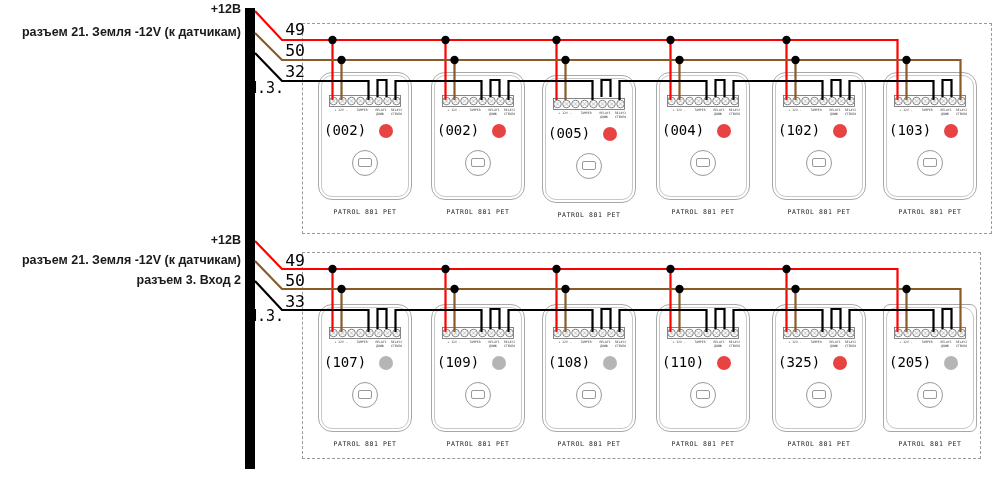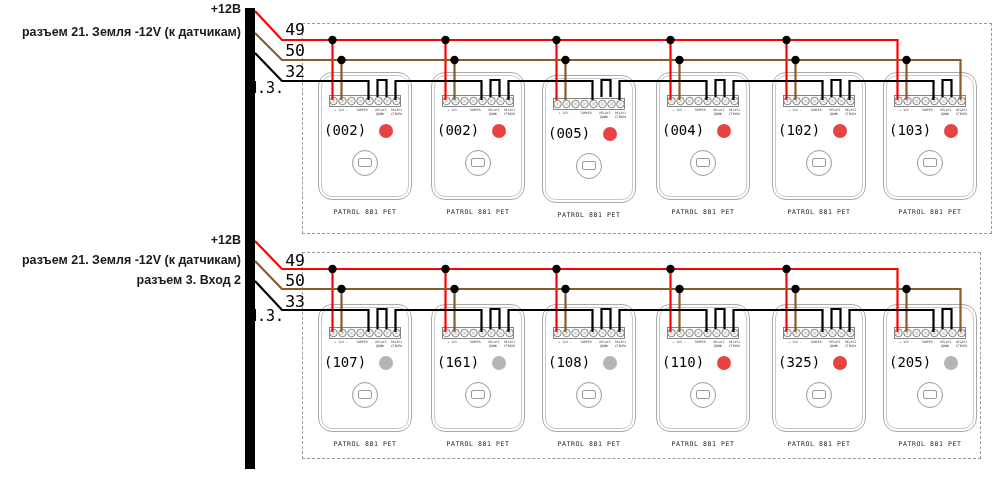--- a/index.html
+++ b/index.html
@@ -297,21 +297,21 @@
                  M38.3 3.8 L42.7 8.2 M38.3 8.2 L42.7 3.8 M47.3 3.8 L51.7 8.2 M47.3 8.2 L51.7 3.8
                  M56.3 3.8 L60.7 8.2 M56.3 8.2 L60.7 3.8 M65.3 3.8 L69.7 8.2 M65.3 8.2 L69.7 3.8"></path>
       </g>
       <text class="tl" x="12" y="15.8">+ 12V -</text>
       <text class="tl" x="33" y="15.8">TAMPER</text>
       <text class="tl" x="52" y="15.8">RELAY1</text>
       <text class="tl" x="51" y="20.3">ДВИЖ</text>
       <text class="tl" x="67.5" y="15.8">RELAY2</text>
       <text class="tl" x="67.5" y="20.3">СТЕКЛО</text>
     </svg>
-    <div class="sensor-id">(161)</div>
+    <div class="sensor-id">(109)</div>
     <div class="led" style="background: rgb(181, 181, 181);"></div>
     <div class="lens">
       <div class="lens-rect"></div>
     </div>
     <div class="model">PATROL 801 PET</div>
   </div>
     <div class="sensor" style="left: 542px; top: 304px;">
     <div class="inner"></div>
     <svg class="strip" width="72" height="26" viewBox="0 0 72 26">
       <rect class="striprect" x="0.5" y="0.5" width="71" height="11"></rect>
@@ -400,21 +400,21 @@
       <text class="tl" x="67.5" y="15.8">RELAY2</text>
       <text class="tl" x="67.5" y="20.3">СТЕКЛО</text>
     </svg>
     <div class="sensor-id">(325)</div>
     <div class="led" style="background: rgb(232, 67, 67);"></div>
     <div class="lens">
       <div class="lens-rect"></div>
     </div>
     <div class="model">PATROL 801 PET</div>
   </div>
-    <div class="sensor" style="left: 883px; top: 304px;">
+    <div class="sensor" style="left: 883px; top: 304px; border-radius: 7px;">
     <div class="inner"></div>
     <svg class="strip" width="72" height="26" viewBox="0 0 72 26">
       <rect class="striprect" x="0.5" y="0.5" width="71" height="11"></rect>
       <g class="screws">
         <circle cx="4.5" cy="6" r="3.8"></circle>
           <circle cx="13.5" cy="6" r="3.8"></circle>
         <circle cx="22.5" cy="6" r="3.8"></circle>
           <circle cx="31.5" cy="6" r="3.8"></circle>
         <circle cx="40.5" cy="6" r="3.8"></circle>
           <circle cx="49.5" cy="6" r="3.8"></circle>

